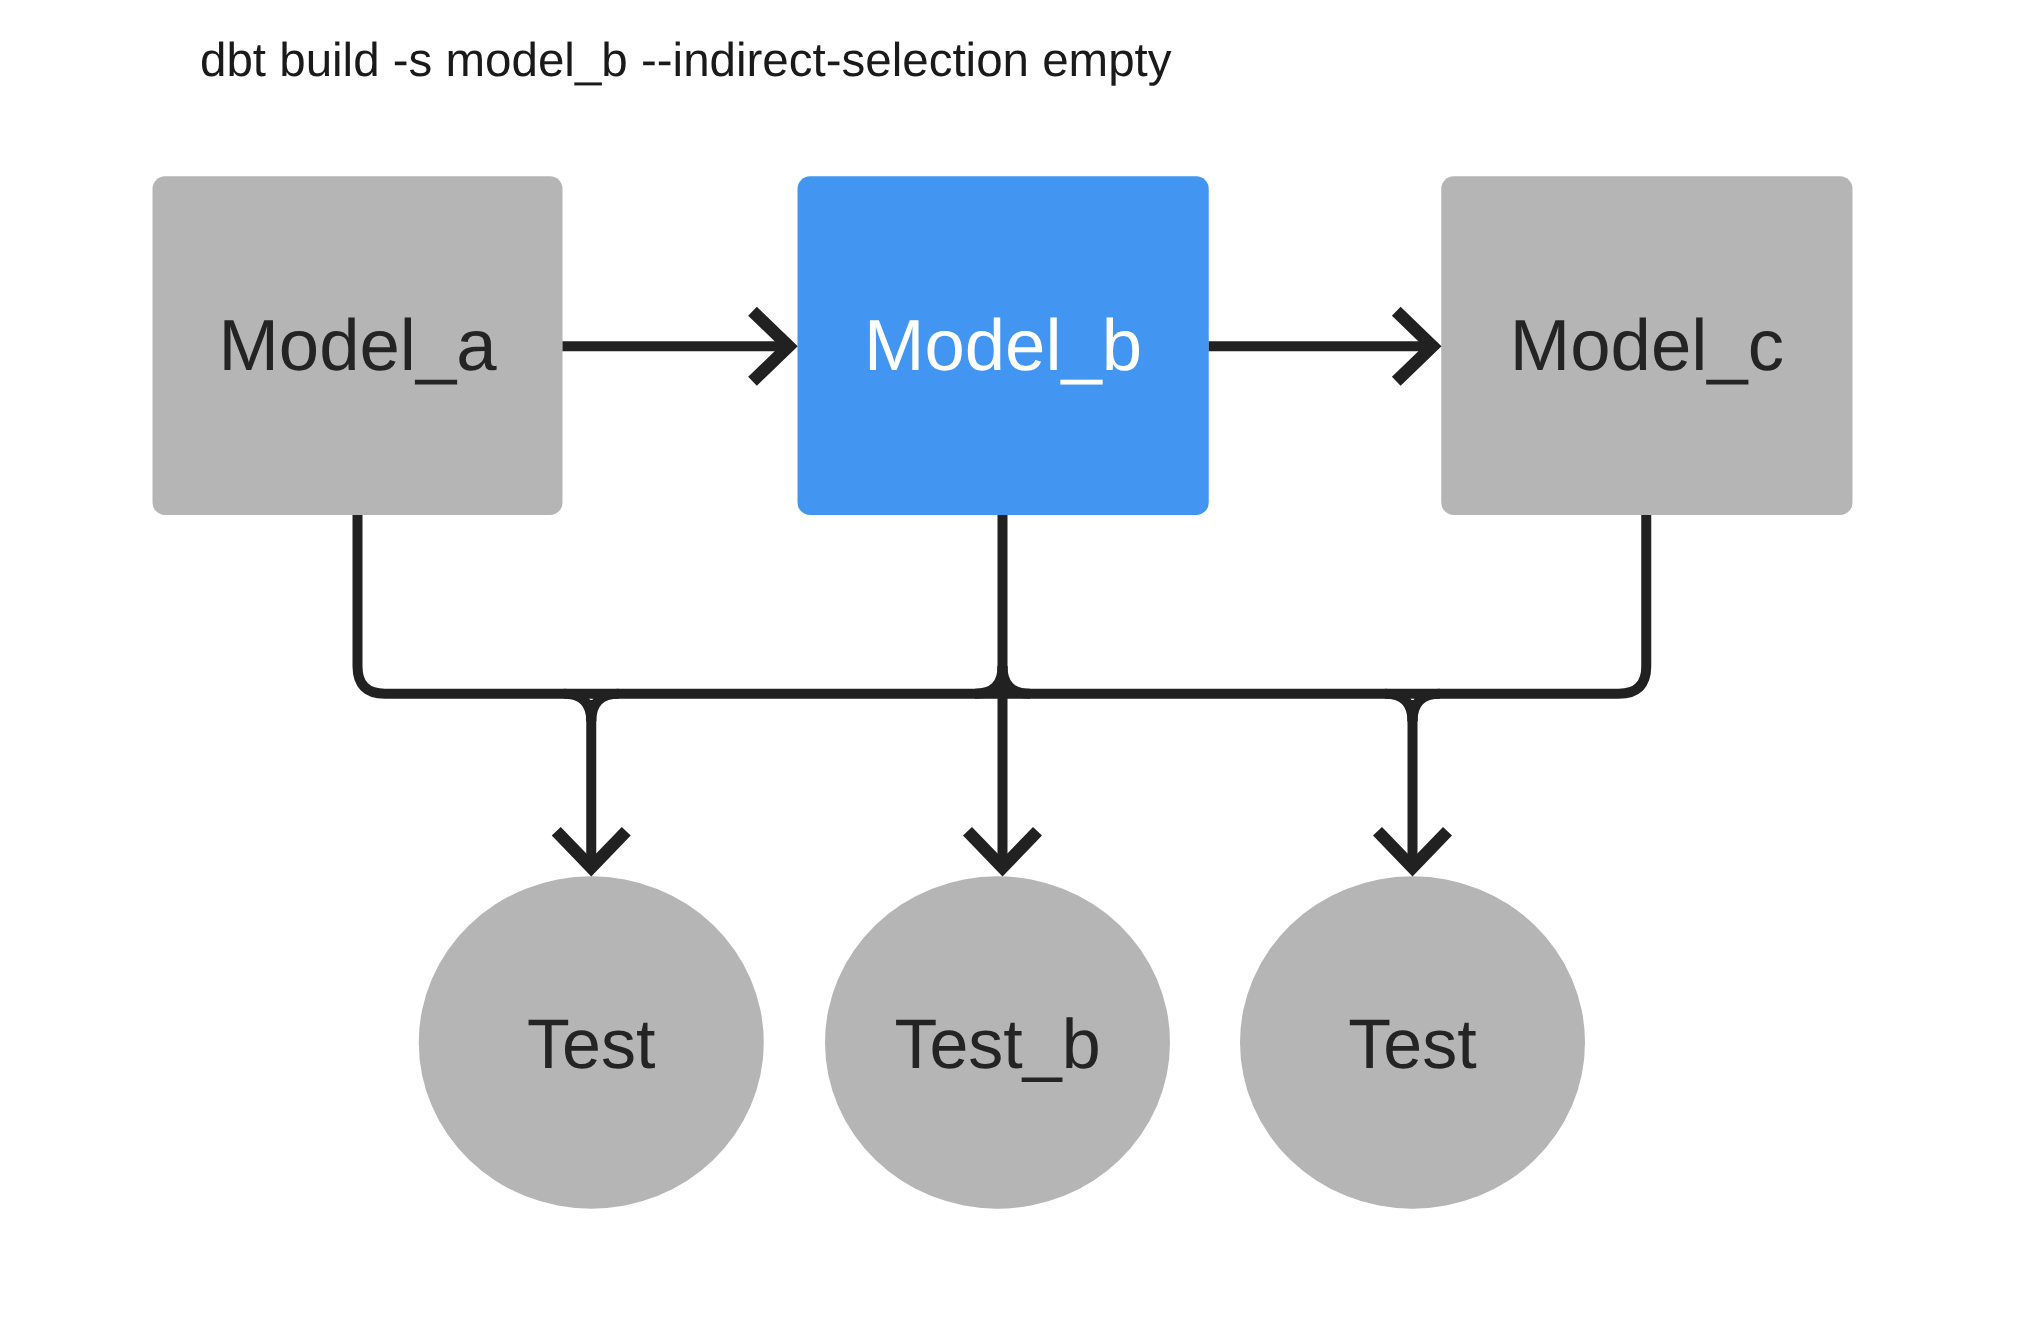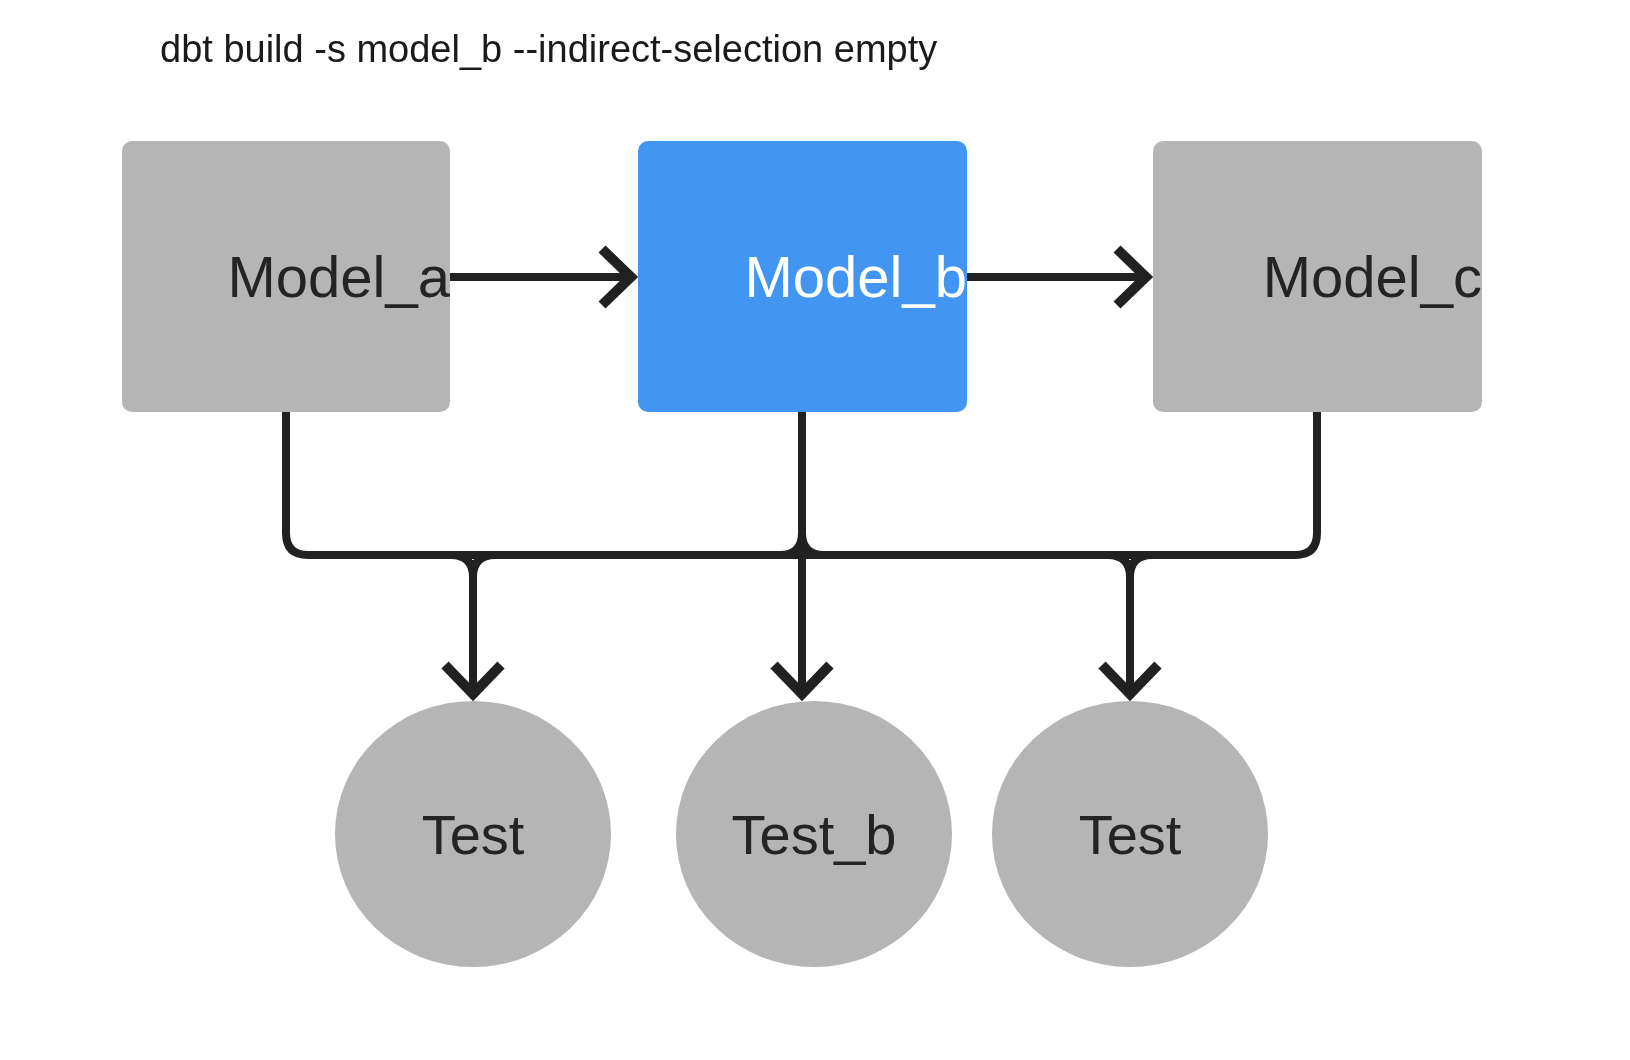--- a/index.html
+++ b/index.html
@@ -25,21 +25,21 @@
     color: var(--title_text, #1a1a1a);
     white-space: nowrap;
   }
   .box {
     position: absolute;
     top: 141px;
     height: 271px;
     border-radius: 10px;
     display: flex;
     align-items: center;
-    justify-content: flex-end;
+    justify-content: center;
   }
   .box-gray { background: var(--node_gray, #b5b5b5); }
   .box-blue { background: var(--node_selected_blue, #4296f2); }
   .node-label {
     font-size: 58px;
     font-weight: 400;
     color: var(--text_dark, #242424);
     white-space: nowrap;
   }
   .box-blue .node-label { color: var(--text_light, #ffffff); }
@@ -101,21 +101,21 @@
   </div>
 
   <div class="box box-blue" style="left:638px; width:329px;">
     <span class="node-label">Model_b</span>
   </div>
 
   <div class="circle" style="left:335px;">
     <span>Test</span>
   </div>
 
-  <div class="circle" style="left:676px;text-align:right;">
+  <div class="circle" style="left:660px;text-align:right;">
     <span>Test_b</span>
 
   </div>
 
   <div class="circle" style="left:992px;">
     <span>Test</span>
   </div>
 
   <svg class="edges" viewBox="0 0 1630 1060">
 

